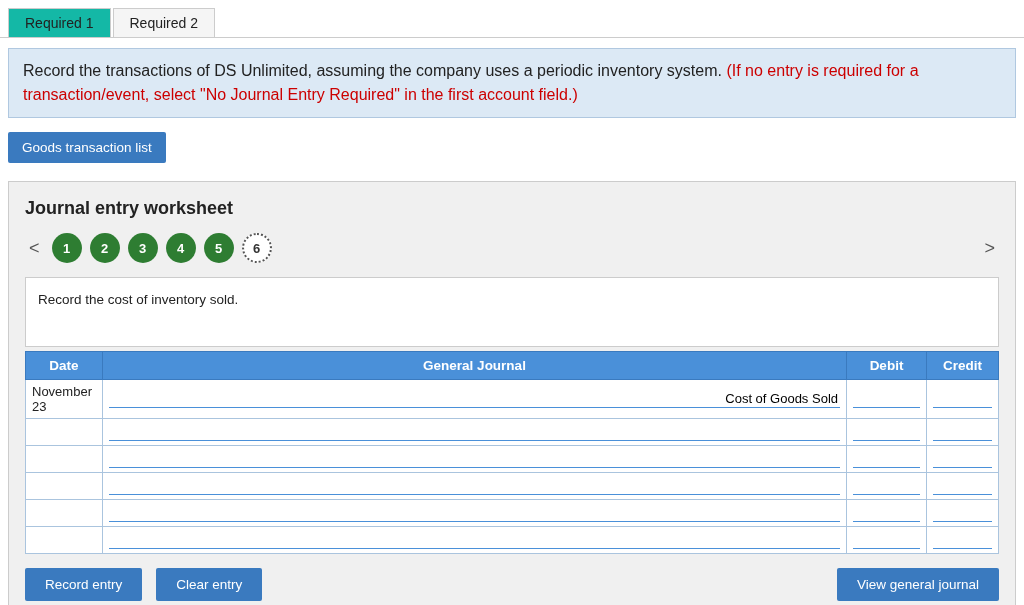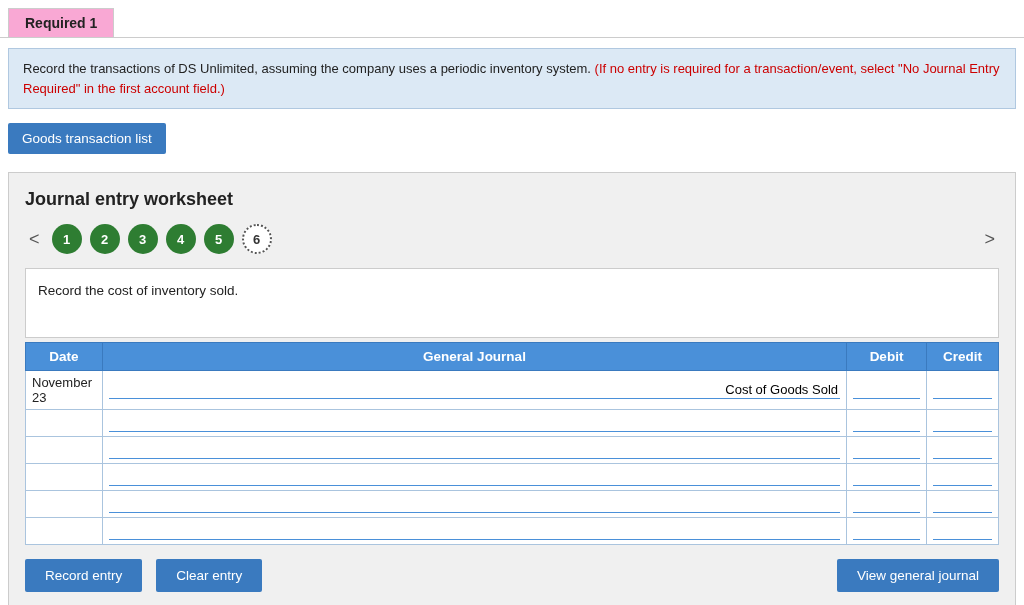--- a/index.html
+++ b/index.html
@@ -8,28 +8,28 @@
     .tabs { display: flex; border-bottom: 1px solid #ccc; padding: 0 8px; padding-top: 8px; }
     .tab {
       padding: 6px 16px;
       border: 1px solid #ccc;
       border-bottom: none;
       cursor: pointer;
       background: #f5f5f5;
       margin-right: 2px;
       font-size: 14px;
     }
-    .tab.active { background: #f9a8d4; font-weight: bold; }
+    .tab.active { background: #14b8a6; font-weight: normal; }
 
     .instruction-box {
       background: #dce9f5;
       border: 1px solid #b0c8e0;
       padding: 10px 14px;
       margin: 10px 8px;
-      font-size: 13px;
+      font-size: 16px;
       line-height: 1.5;
     }
     .instruction-box .red { color: #cc0000; }
 
     .view-btn {
       display: inline-block;
       background: #3a7abf;
       color: #fff;
       border: none;
       padding: 8px 14px;
@@ -169,20 +169,21 @@
     }
   </style>
 </head>
 <body>
 
 
 
 
 <div class="tabs">
   <div class="tab active">Required 1</div>
+  <div class="tab">Required 2</div>
 </div>
 
 
 <div class="instruction-box">
   <span>Record the transactions of DS Unlimited, assuming the company uses a periodic inventory system.</span>
   <span class="red">(If no entry is required for a transaction/event, select "No Journal Entry Required" in the first account field.)</span>
 </div>
 
 
 <button class="view-btn">Goods transaction list</button>

